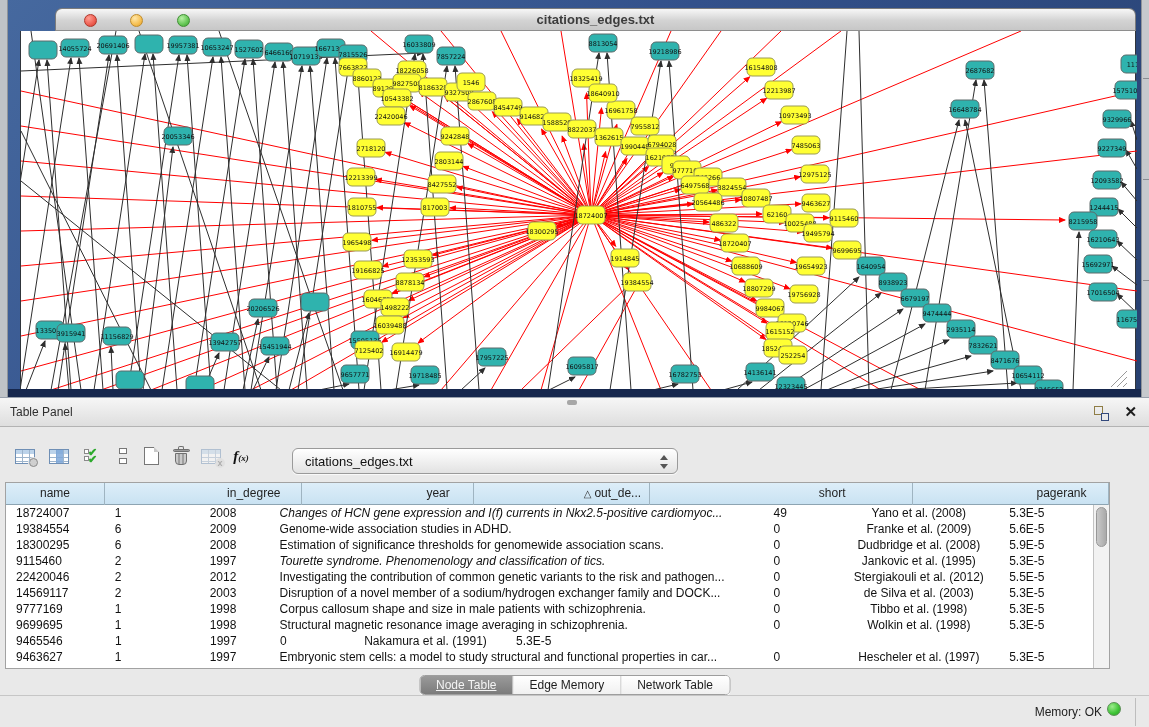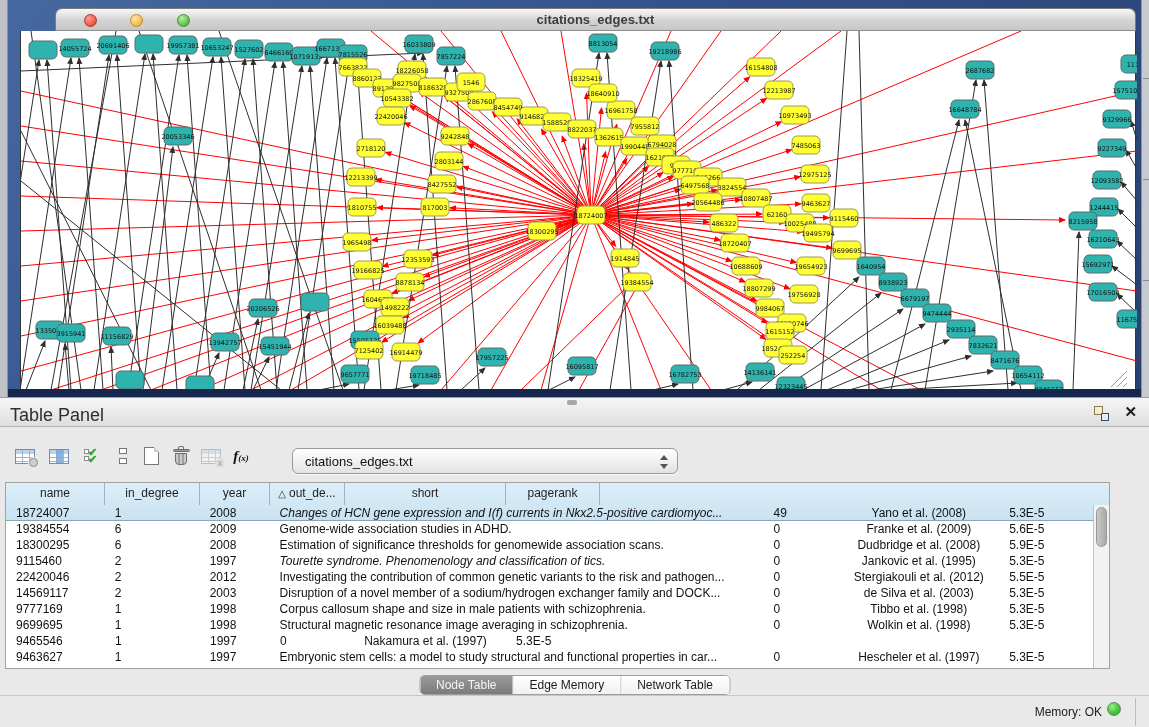--- a/index.html
+++ b/index.html
@@ -26,21 +26,21 @@
   .tlight.yellow{ left:74px;  background:radial-gradient(circle at 35% 30%,#ffe7a8,#f6bf51 60%,#d99b2e); border:1px solid #c08c2c;}
   .tlight.green { left:121px; background:radial-gradient(circle at 35% 30%,#b7f0a4,#64c655 60%,#3c9e30); border:1px solid #3f8f33;}
 
   #net-canvas { position:absolute; left:20px; top:31px; width:1116px; height:359px;
     background:#ffffff; border:1px solid #30353b; border-top:none; }
   #net-canvas svg { display:block; }
 
   
   #panel-header { position:absolute; left:0; top:397px; width:1149px; height:30px;
     background:linear-gradient(#f6f6f6,#dedede); border-bottom:1px solid #b3b3b3; border-top:1px solid #98a0ac; }
-  #panel-header .ptitle { position:absolute; left:10px; top:7px; font-size:18px; color:#2e2e2e; }
+  #panel-header .ptitle { position:absolute; left:10px; top:7px; font-size:12px; color:#2e2e2e; }
   #panel-header .notch { position:absolute; left:567px; top:2px; width:10px; height:5px; border-radius:2px; background:#a7a7a7; }
   .float-icon { position:absolute; right:40px; top:8px; width:15px; height:15px; }
   .float-icon .sq1 { position:absolute; left:0; top:0; width:9px; height:9px; border:1px solid #8f7d45; background:transparent; }
   .float-icon .sq2 { position:absolute; right:0; bottom:0; width:8px; height:8px; border:1px solid #33497c; background:#e9e9e9; }
   .close-icon { position:absolute; right:12px; top:5px; font-size:15px; font-weight:bold; color:#1c1c1c; line-height:18px; }
 
   
   #panel-body { position:absolute; left:0; top:427px; width:1149px; height:300px; background:#e9e9e9; }
 
   .toolbar { position:absolute; left:0; top:16px; width:1149px; height:30px; }
@@ -80,41 +80,41 @@
   .combo .val { margin-left:12px; font-size:13px; color:#111; }
   .combo .arrows { position:absolute; right:9px; top:5px; width:9px; height:16px; }
   .combo .arrows .up { position:absolute; top:1px; left:1px; width:0; height:0;
     border-left:4px solid transparent; border-right:4px solid transparent; border-bottom:5px solid #555;}
   .combo .arrows .dn { position:absolute; bottom:1px; left:1px; width:0; height:0;
     border-left:4px solid transparent; border-right:4px solid transparent; border-top:5px solid #555;}
 
   
   #grid { position:absolute; left:5px; top:55px; width:1105px; height:187px;
     background:#fff; border:1px solid #a2a2a2; }
-  #grid .hdr { display:flex; height:38px; background:linear-gradient(#ddeef9,#c9e2f2);
-    border-bottom:1px solid #8da4b2; }
+  #grid .hdr { display:flex; height:22px; background:linear-gradient(#ddeef9,#c9e2f2);
+    border-bottom:1px solid #8da4b2;justify-content:space-between; }
   #grid .hdr .hc { height:22px; line-height:21px; text-align:center; font-size:12px; color:#1f1f1f;
     border-right:1px solid #9fb4c1; overflow:hidden; white-space:nowrap; }
   #grid .hdr .hc .sort { font-size:10px; margin-right:3px; color:#333; }
   #grid .rows { position:absolute; left:0; top:22px; right:16px; bottom:0; overflow:hidden; }
   #grid .rw { display:flex; height:16px; }
   #grid .rw .c { font-size:12px; color:#111; line-height:16px; white-space:nowrap; overflow:hidden; padding-left:10px;}
   #grid .rw .c.center { text-align:center; padding-left:0;}
   #grid .vsb { position:absolute; right:0; top:22px; bottom:0; width:16px; background:#f2f2f2; border-left:1px solid #c3c3c3;}
   #grid .vsb .thumb { position:absolute; left:2px; top:2px; width:11px; height:40px; border-radius:6px;
     background:linear-gradient(90deg,#c9c9c9,#a9a9a9); border:1px solid #979797;}
 
   
   .seg { position:absolute; left:50%; transform:translateX(-50%); top:248px; height:20px;
     display:flex; border:1px solid #9e9e9e; border-radius:5px; overflow:hidden;
     background:#fff; box-shadow:0 1px 0 rgba(255,255,255,.7);}
   .seg .tab { height:20px; line-height:19px; padding:0 16px; font-size:12px; color:#1d1d1d;
     border-right:1px solid #b9b9b9; background:linear-gradient(#ffffff,#efefef);}
   .seg .tab:last-child { border-right:none; }
-  .seg .tab.sel { background:linear-gradient(#9a9a9a,#787878); color:#f4f4f4; }
+  .seg .tab.sel { background:linear-gradient(#9a9a9a,#787878); color:#f4f4f4;text-decoration:underline; }
 
   
   #statusbar { position:absolute; left:0; top:695px; width:1149px; height:32px; border-top:1px solid #c6c6c6;}
   #statusbar .mem { position:absolute; right:47px; top:9px; font-size:12px; color:#222; }
   #statusbar .dot { position:absolute; right:28px; top:6px; width:14px; height:14px; border-radius:50%;
     background:radial-gradient(circle at 35% 30%,#9cec8c,#3dc335 60%,#2e9e27); border:1px solid #5a8f55;}
   #statusbar .vsep { position:absolute; right:13px; top:2px; width:1px; height:28px; background:#bdbdbd; }
 </style>
 </head>
 <body>
@@ -993,21 +993,21 @@
             <div class="c" style="width: 495px;">Structural magnetic resonance image averaging in schizophrenia.</div>
             <div class="c" style="width: 75px;">0</div>
             <div class="c center" style="width: 161px;">Wolkin et al. (1998)</div>
             <div class="c" style="width: 94px;">5.3E-5</div>
           </div>
           <div class="rw">
             <div class="c" style="width: 99px;">9465546</div>
             <div class="c" style="width: 95px;">1</div>
             <div class="c" style="width: 70px;">1997</div>
             <div class="c" style="width: 75px;">0</div>
-            <div class="c center" style="width: 161px;">Nakamura et al. (1997)</div>
+            <div class="c center" style="width: 161px;">Nakamura et al. (1991)</div>
             <div class="c" style="width: 94px;">5.3E-5</div>
           </div>
           <div class="rw">
             <div class="c" style="width: 99px;">9463627</div>
             <div class="c" style="width: 95px;">1</div>
             <div class="c" style="width: 70px;">1997</div>
             <div class="c" style="width: 495px;">Embryonic stem cells: a model to study structural and functional properties in car...</div>
             <div class="c" style="width: 75px;">0</div>
             <div class="c center" style="width: 161px;">Hescheler et al. (1997)</div>
             <div class="c" style="width: 94px;">5.3E-5</div>

